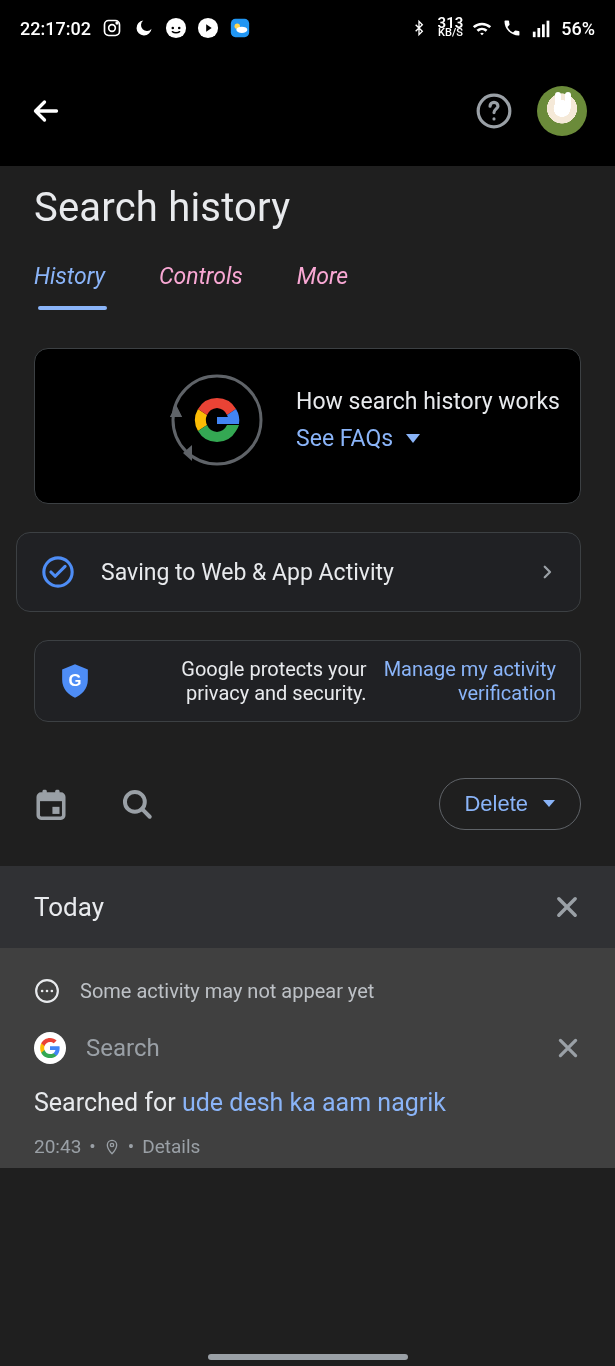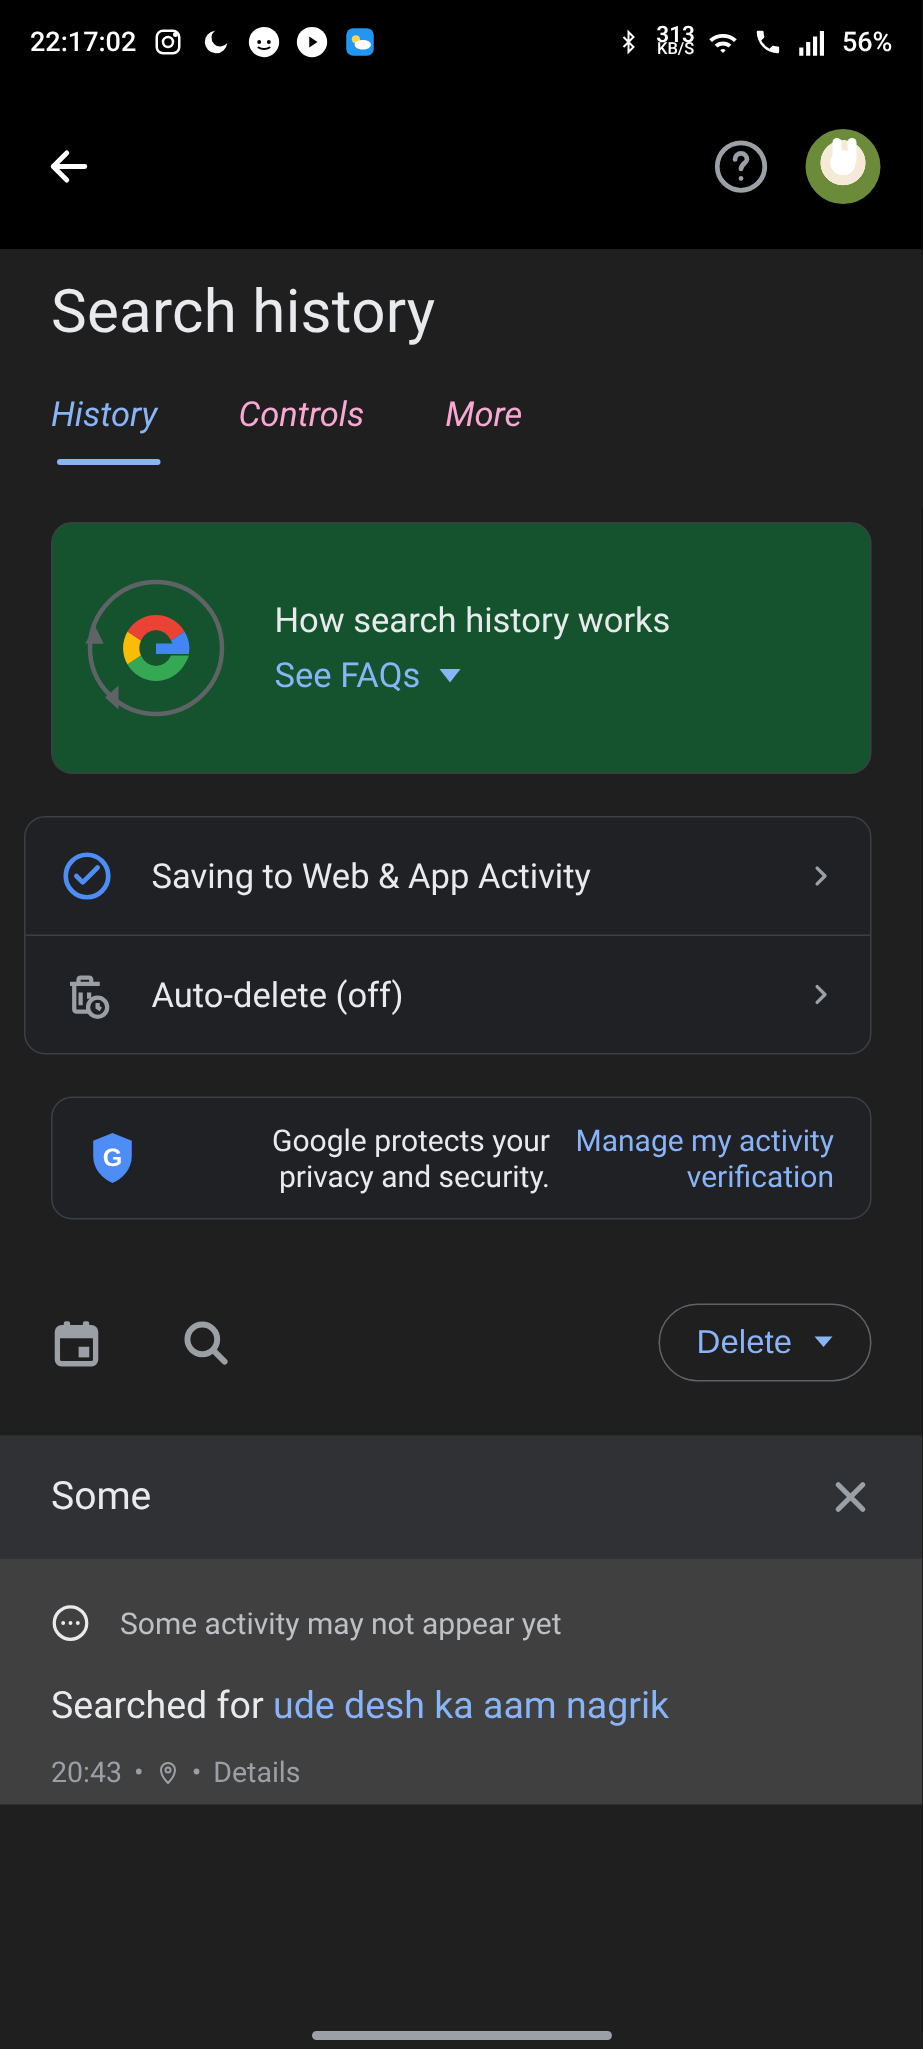--- a/index.html
+++ b/index.html
@@ -88,23 +88,24 @@
   
   .card {
     margin: 40px 34px 0;
     border: 1px solid #3c4043;
     border-radius: 14px;
     background: #2a2b2c;
   }
   .faq-card {
     display: flex;
     align-items: center;
-    padding: 28px 20px 28px 14px;
+    padding: 16px 20px 28px 14px;
     gap: 24px;
-    background: #14532d;
+    background: #000000;
+    justify-content: flex-end;
   }
   .faq-icon-wrap {
     width: 110px; height: 110px; position:relative; flex-shrink:0;
     display:flex; align-items:center; justify-content:center;
   }
   .faq-texts { display:flex; flex-direction:column; gap:10px; }
   .faq-title { font-size: 23px; color: #e8eaed; }
   .faq-link { font-size: 23px; color: #8ab4f8; display:flex; align-items:center; gap:12px; }
 
   .settings-card { margin-top: 28px; background:#202124; padding:0;margin-left:16px; }
@@ -310,36 +311,20 @@
             <path d="M7 12l3 3 7-7" stroke-linecap="round" stroke-linejoin="round"></path>
           </svg>
       </span>
       <div class="setting-label">Saving to Web &amp; App Activity</div>
       <span class="chevron">
         <svg width="18" height="28" viewBox="0 0 24 24" fill="none" stroke="#9aa0a6" stroke-width="3" stroke-linecap="round" stroke-linejoin="round">
             <path d="M9 5l7 7-7 7"></path>
           </svg>
       </span>
     </div>
-    <div class="setting-row">
-      <span>
-        <svg width="34" height="34" viewBox="0 0 24 24" fill="none" stroke="#9aa0a6" stroke-width="2">
-            <path d="M4 7h14M8 7V5a1 1 0 011-1h4a1 1 0 011 1v2M6 7v12a1 1 0 001 1h6"></path>
-            <path d="M9 11v6M13 11v3"></path>
-            <circle cx="17" cy="18" r="4.5"></circle>
-            <path d="M17 16v2l1.5 1"></path>
-          </svg>
-      </span>
-      <div class="setting-label">Auto-delete (off)</div>
-      <span class="chevron">
-        <svg width="18" height="28" viewBox="0 0 24 24" fill="none" stroke="#9aa0a6" stroke-width="3" stroke-linecap="round" stroke-linejoin="round">
-            <path d="M9 5l7 7-7 7"></path>
-          </svg>
-      </span>
-    </div>
   </div>
 
   <div class="card privacy-card">
     <span>
       <svg width="32" height="36" viewBox="0 0 24 28">
           <path d="M12 1 L22 5 V13 C22 20 17 25 12 27 C7 25 2 20 2 13 V5 Z" fill="#4e8df6"></path>
           <text x="12" y="18" text-anchor="middle" font-size="13" font-weight="bold" fill="#fff" font-family="Arial">G</text>
         </svg>
     </span>
     <div class="privacy-texts">
@@ -366,41 +351,57 @@
     </span>
     <button class="delete-btn">
       <span>Delete</span>
       <svg width="14" height="10" viewBox="0 0 14 10">
           <path d="M1 1 L7 8 L13 1 Z" fill="#8ab4f8"></path>
         </svg>
     </button>
   </div>
 
   <div class="today-header">
-    <div class="today-title">Some</div>
+    <div class="today-title">Today</div>
     <span class="close-x">
       <svg width="28" height="28" viewBox="0 0 24 24" fill="none" stroke="#9aa0a6" stroke-width="3" stroke-linecap="round">
           <path d="M5 5l14 14M19 5L5 19"></path>
         </svg>
     </span>
   </div>
 
   <div class="activity">
     <div class="info-row">
       <span>
         <svg width="26" height="26" viewBox="0 0 24 24" fill="none" stroke="#e8eaed" stroke-width="2">
             <circle cx="12" cy="12" r="10"></circle>
             <circle cx="7.5" cy="12" r="1.2" fill="#e8eaed" stroke="none"></circle>
             <circle cx="12" cy="12" r="1.2" fill="#e8eaed" stroke="none"></circle>
             <circle cx="16.5" cy="12" r="1.2" fill="#e8eaed" stroke="none"></circle>
           </svg>
       </span>
       <div class="info-text">Some activity may not appear yet</div>
     </div>
 
+    <div class="search-row">
+      <span class="g-badge">
+        <svg width="22" height="22" viewBox="0 0 48 48">
+          <path fill="#4285F4" d="M45 24.5c0-1.6-.1-3.1-.4-4.5H24v8.5h11.8c-.5 2.8-2 5.1-4.3 6.7v5.6h7C42.6 37 45 31.3 45 24.5z"></path>
+          <path fill="#34A853" d="M24 46c5.8 0 10.7-1.9 14.3-5.2l-7-5.6c-2 1.3-4.5 2.1-7.3 2.1-5.6 0-10.3-3.8-12-8.9H4.8v5.8C8.3 41.3 15.6 46 24 46z"></path>
+          <path fill="#FBBC05" d="M12 28.4c-.4-1.3-.7-2.7-.7-4.4s.3-3.1.7-4.4v-5.8H4.8C3.3 16.9 2.5 20.3 2.5 24s.8 7.1 2.3 10.2L12 28.4z"></path>
+          <path fill="#EA4335" d="M24 10.7c3.2 0 6 1.1 8.2 3.2l6.2-6.2C34.7 4 29.8 2 24 2 15.6 2 8.3 6.7 4.8 13.8l7.2 5.8c1.7-5.1 6.4-8.9 12-8.9z"></path>
+        </svg>
+      </span>
+      <div class="search-label">Search</div>
+      <span class="close-x">
+        <svg width="26" height="26" viewBox="0 0 24 24" fill="none" stroke="#9aa0a6" stroke-width="3" stroke-linecap="round">
+            <path d="M5 5l14 14M19 5L5 19"></path>
+          </svg>
+      </span>
+    </div>
 
     <div class="searched-for">
       <span>Searched for </span><span class="searched-query">ude desh ka aam nagrik</span>
     </div>
 
     <div class="meta-row">
       <span>20:43</span>
       <span>•</span>
       <span>
         <svg width="16" height="18" viewBox="0 0 24 24" fill="none" stroke="#9aa0a6" stroke-width="2">

